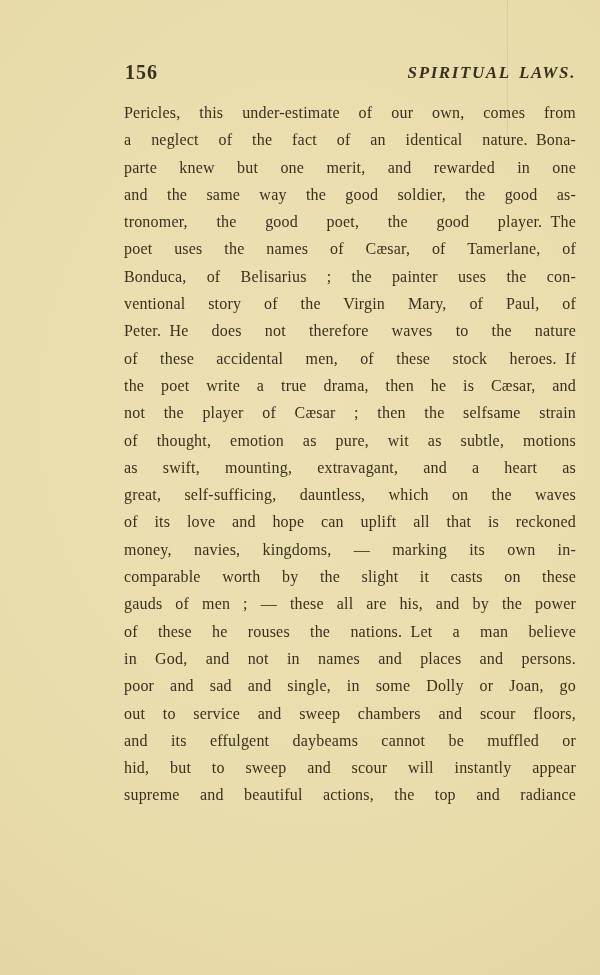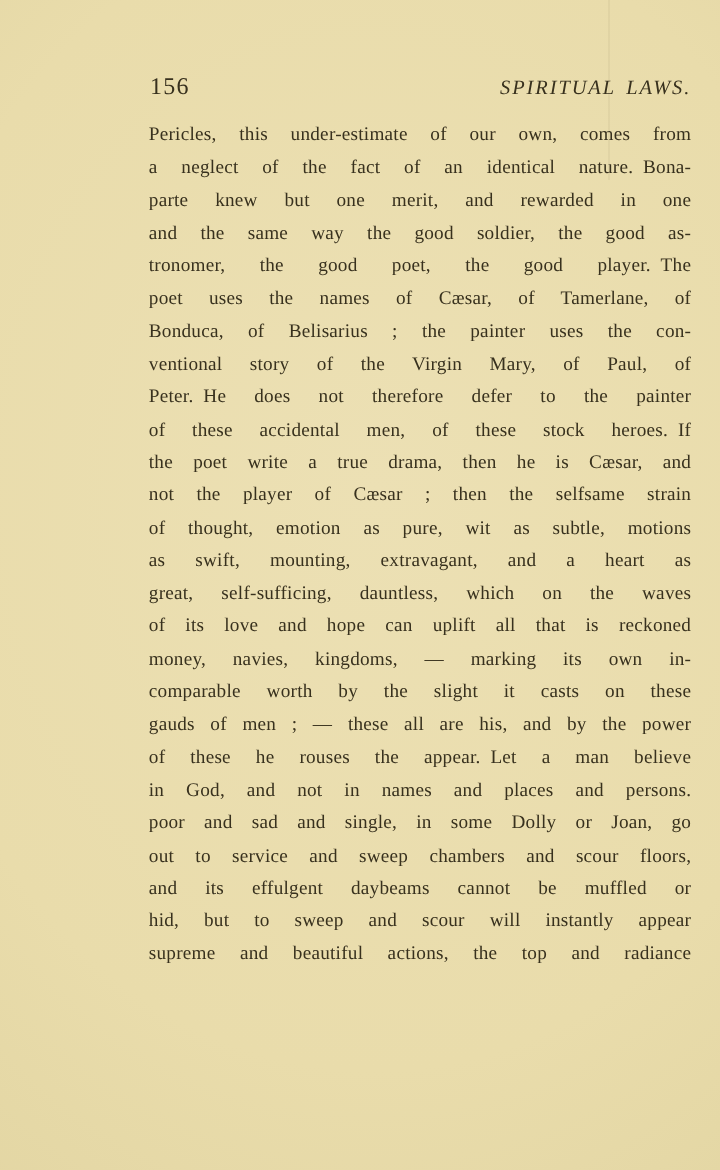--- a/index.html
+++ b/index.html
@@ -19,21 +19,21 @@
   .page{
     position:absolute;inset:0;
     background:radial-gradient(ellipse 120% 90% at 52% 42%,
       #ece0b4 0%, #e9dcab 55%, #e2d5a2 85%, var(--paper-edge) 100%);
   }
   .scan-line{
     position:absolute;left:507px;top:0;width:1px;height:150px;
     background:rgba(90,80,50,0.10);
   }
   .header{
-    position:absolute;left:124px;top:61px;width:452px;height:24px;
+    position:absolute;left:124px;top:61px;width:452px;height:24px;font-weight:bold;
   }
   .pagenum{
     position:absolute;left:1px;top:0;
     font-size:20px;letter-spacing:1px;
   }
   .runhead{
     display:block;text-align:right;
     font-style:italic;
     font-size:17px;letter-spacing:1.6px;
     padding-top:2px;
@@ -63,32 +63,32 @@
   </div>
   <div class="bodytext">
       <div class="line">Pericles, this under-estimate of our own, comes from</div>
       <div class="line">a neglect of the fact of an identical nature. Bona-</div>
       <div class="line">parte knew but one merit, and rewarded in one</div>
       <div class="line">and the same way the good soldier, the good as-</div>
       <div class="line">tronomer, the good poet, the good player. The</div>
       <div class="line">poet uses the names of Cæsar, of Tamerlane, of</div>
       <div class="line">Bonduca, of Belisarius ; the painter uses the con-</div>
       <div class="line">ventional story of the Virgin Mary, of Paul, of</div>
-      <div class="line">Peter. He does not therefore defer to the painter</div>
+      <div class="line">Peter. He does not therefore waves to the nature</div>
       <div class="line">of these accidental men, of these stock heroes. If</div>
       <div class="line">the poet write a true drama, then he is Cæsar, and</div>
       <div class="line">not the player of Cæsar ; then the selfsame strain</div>
       <div class="line">of thought, emotion as pure, wit as subtle, motions</div>
       <div class="line">as swift, mounting, extravagant, and a heart as</div>
       <div class="line">great, self-sufficing, dauntless, which on the waves</div>
       <div class="line">of its love and hope can uplift all that is reckoned</div>
       <div class="line">money, navies, kingdoms, — marking its own in-</div>
       <div class="line">comparable worth by the slight it casts on these</div>
       <div class="line">gauds of men ; — these all are his, and by the power</div>
-      <div class="line">of these he rouses the appear. Let a man believe</div>
+      <div class="line">of these he rouses the nations. Let a man believe</div>
       <div class="line">in God, and not in names and places and persons.</div>
       <div class="line">poor and sad and single, in some Dolly or Joan, go</div>
       <div class="line">out to service and sweep chambers and scour floors,</div>
       <div class="line">and its effulgent daybeams cannot be muffled or</div>
       <div class="line">hid, but to sweep and scour will instantly appear</div>
       <div class="line">supreme and beautiful actions, the top and radiance</div>
     </div>
 </div>
 
 </body></html>

